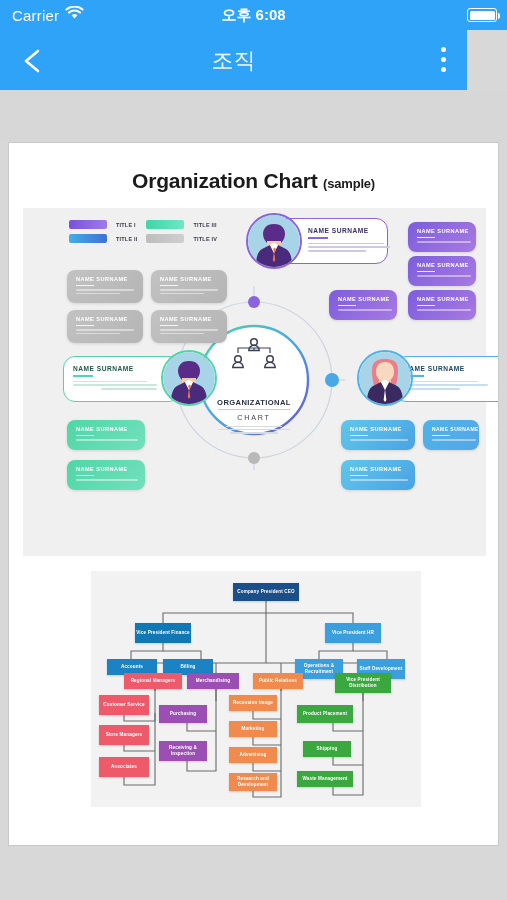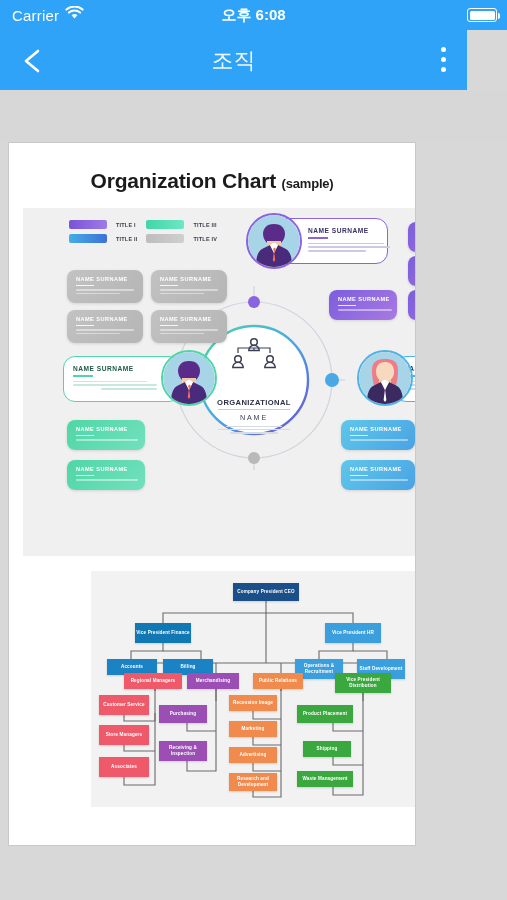--- a/index.html
+++ b/index.html
@@ -36,21 +36,21 @@
     font-size: 22px; font-weight: 500; color: #f2f7fb;
   }
   .nav-menu { position: absolute; right: 20px; top: 17px; width: 6px; }
   .nav-menu i { display:block; width:5px; height:5px; border-radius:50%; background:#fff; margin-bottom:5px; }
 
   
   .gray-gap { position: absolute; top: 90px; left: 0; width: 507px; height: 52px; background: #d7d7d7; }
 
   
   .content-card {
-    position: absolute; top: 142px; left: 8px; width: 408px; height: 704px;
+    position: absolute; top: 142px; left: 8px; width: 491px; height: 704px;
     background: #fff; border: 1px solid #c9c9c9;
     overflow: hidden;
   }
 
   .doc-title {
     text-align: center; margin-top: 26px;
     font-size: 21px; font-weight: bold; color: #1b1b1b; letter-spacing: -.2px;
   }
   .doc-title .sub { font-size: 13px; font-weight: bold; }
 
@@ -198,21 +198,21 @@
             <circle cx="16" cy="1" r="3.3"></circle>
             <path d="M10.8 9.5 a5.2 5.2 0 0 1 10.4 0 z"></path>
             <path d="M-16 -5 v-5 h32 v5" stroke-width="1.2"></path>
             <path d="M0 -10 v 2.4" stroke-width="1.2"></path>
           </g>
         </svg>
 
         <div style="position:absolute;left:181px;top:190px;width:100px;text-align:center;">
           <div style="font-size:7.6px;font-weight:bold;letter-spacing:.4px;color:#2b2f45;">ORGANIZATIONAL</div>
           <div style="height:1px;background:#c7ccda;margin:2px 14px 2.5px;"></div>
-          <div style="font-size:7.2px;letter-spacing:1.8px;color:#3a3f58;">NAME</div>
+          <div style="font-size:7.2px;letter-spacing:1.8px;color:#3a3f58;">CHART</div>
           <div style="margin-top:4px;">
             <span style="display:block;height:1.4px;background:#d6dae3;border-radius:1px;margin:0 22px 2px;"></span>
             <span style="display:block;height:1.4px;background:#d6dae3;border-radius:1px;margin:0 14px 2px;"></span>
             <span style="display:block;height:1.4px;background:#d6dae3;border-radius:1px;margin:0 26px 2px;"></span>
           </div>
         </div>
 
         <div class="legend">
           <span class="lg-sw sw-1"></span>
           <span class="lg-tx">TITLE I</span>

